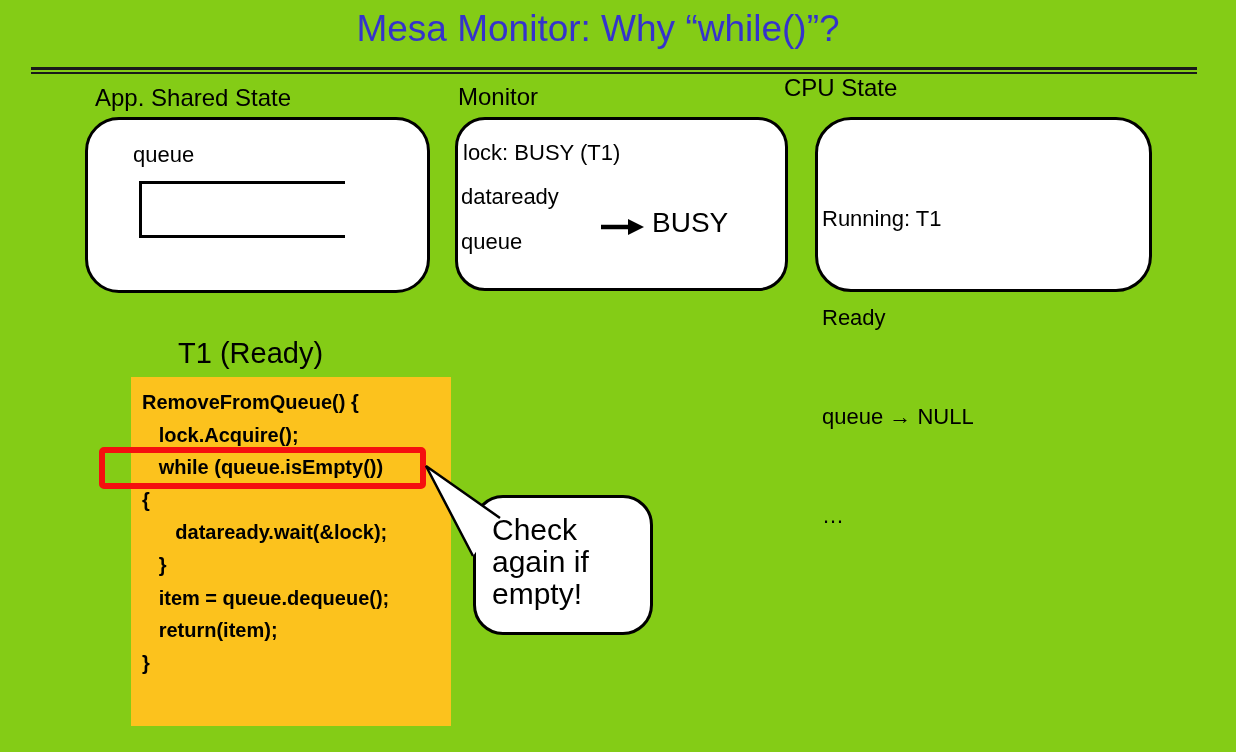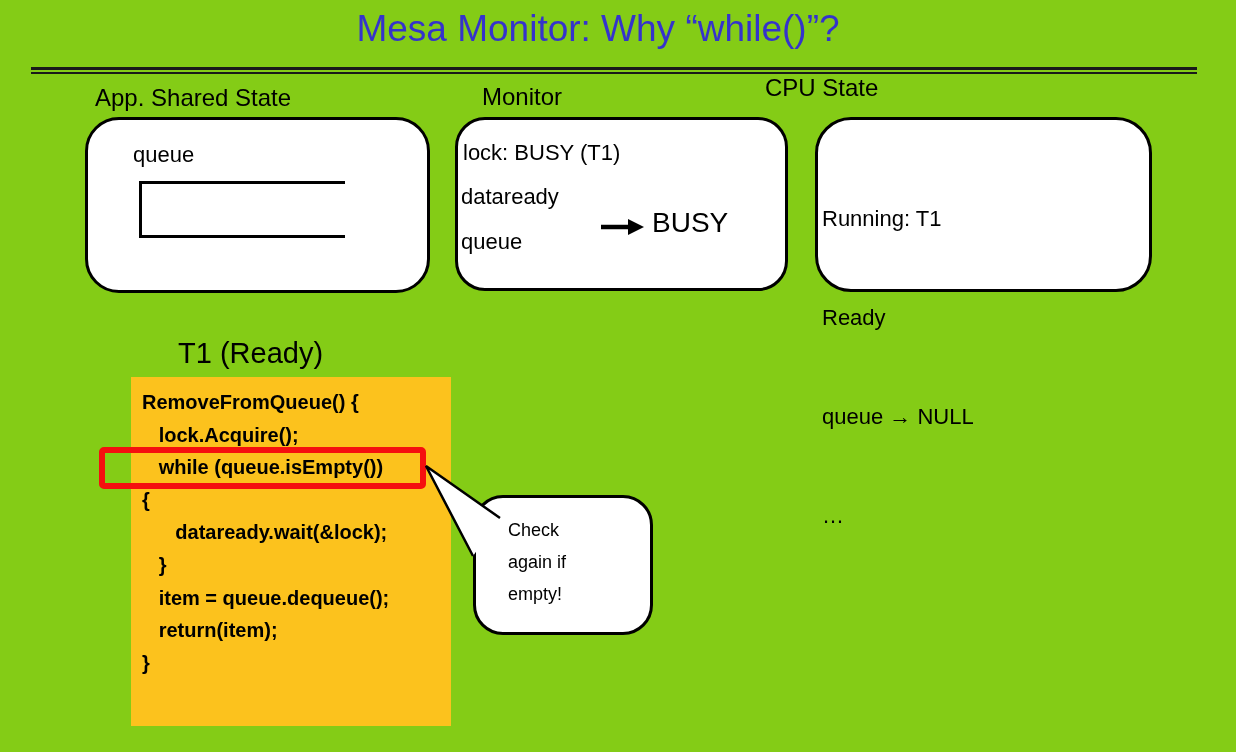--- a/index.html
+++ b/index.html
@@ -69,43 +69,42 @@
     z-index: 4;
   }
 
   .callout-bubble {
     border: 3.5px solid #000;
     border-radius: 30px;
     background: #fff;
     z-index: 5;
   }
   .callout-text {
-    font-size: 18px;
+    font-size: 30px;
     line-height: 32px;
     z-index: 7;
-    margin-left: 16px;
   }
   .tail-overlay {
     left: 0; top: 0;
     z-index: 6;
     pointer-events: none;
   }
 </style>
 </head>
 <body>
 
 <div class="slide">
 
   <div class="abs title" style="top:8px;">Mesa Monitor: Why “while()”?</div>
 
   <div class="abs double-rule"></div>
 
   <div class="abs panel-label" style="left:95px; top:84px;">App. Shared State</div>
-  <div class="abs panel-label" style="left:482px; top:83px;">Monitor</div>
-  <div class="abs panel-label" style="left:765px; top:74px;">CPU State</div>
+  <div class="abs panel-label" style="left:458px; top:83px;">Monitor</div>
+  <div class="abs panel-label" style="left:784px; top:74px;">CPU State</div>
 
   <div class="abs panel-box" style="left:85px; top:117px; width:345px; height:176px;"></div>
   <div class="abs content-text" style="left:133px; top:142px;">queue</div>
   <div class="abs queue-shape" style="left:139px; top:181px; width:206px; height:57px;"></div>
 
   <div class="abs panel-box" style="left:455px; top:117px; width:333px; height:174px; border-radius:30px;"></div>
   <div class="abs content-text" style="left:463px; top:140px;">lock: BUSY (T1)</div>
   <div class="abs content-text" style="left:461px; top:184px;">dataready</div>
   <div class="abs content-text" style="left:461px; top:229px;">queue</div>
   <svg class="abs" style="left:598px; top:216px;" width="50" height="22">

